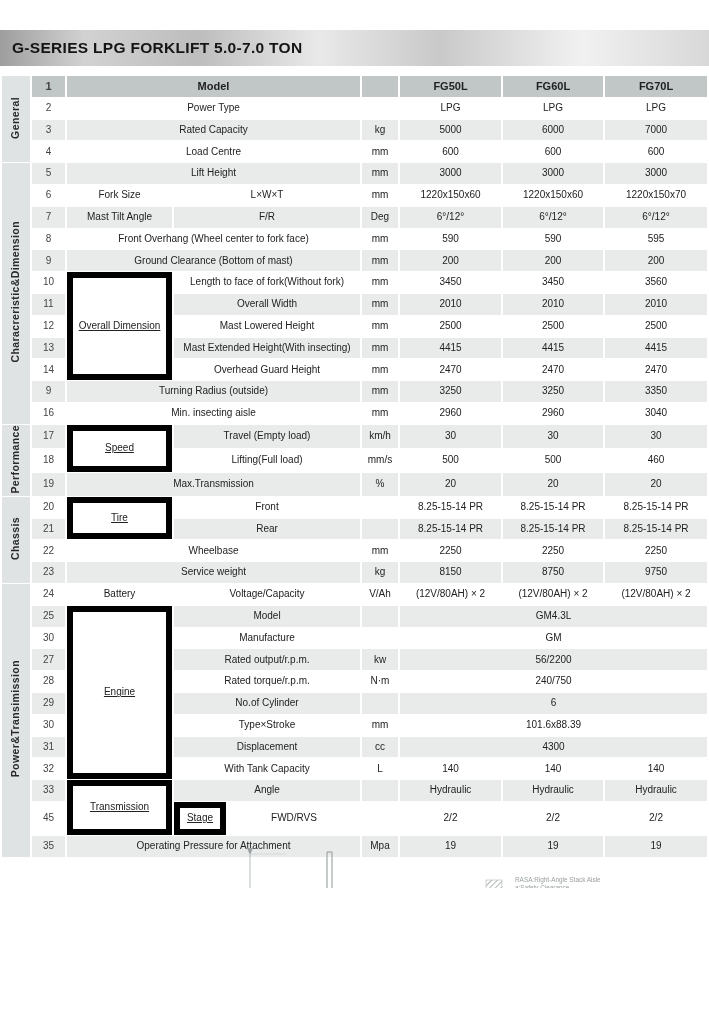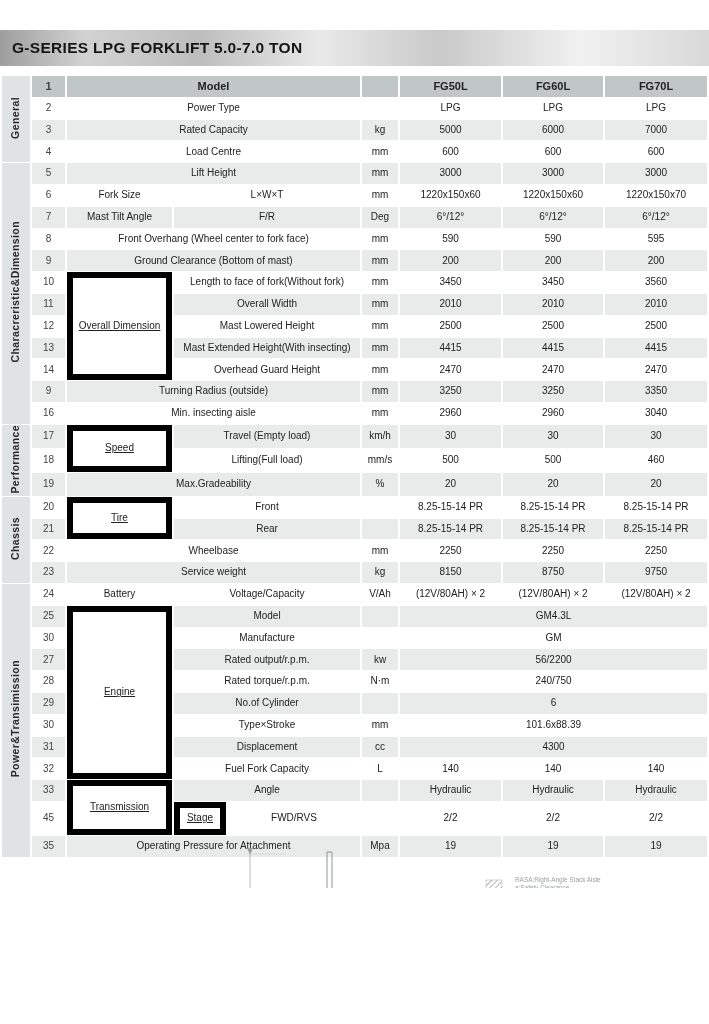--- a/index.html
+++ b/index.html
@@ -200,21 +200,21 @@
         <tr class="even">
           <td class="num-cell">18</td>
           <td class="name-cell" colspan="2">Lifting(Full load)</td>
           <td class="unit-cell">mm/s</td>
           <td class="val-cell">500</td>
           <td class="val-cell">500</td>
           <td class="val-cell">460</td>
         </tr>
         <tr class="odd">
           <td class="num-cell">19</td>
-          <td class="name-cell" colspan="3">Max.Gradeability</td>
+          <td class="name-cell" colspan="3">Max.Transmission</td>
           <td class="unit-cell">%</td>
           <td class="val-cell">20</td>
           <td class="val-cell">20</td>
           <td class="val-cell">20</td>
         </tr>
         <tr class="even">
           <td class="cat-cell" rowspan="4"><span>Chassis</span></td>
           <td class="num-cell">20</td>
           <td class="name-cell boxed" colspan="1" rowspan="2">Tire</td>
           <td class="name-cell" colspan="2">Front</td>
@@ -295,21 +295,21 @@
           <td class="val-cell" colspan="3">101.6x88.39</td>
         </tr>
         <tr class="odd">
           <td class="num-cell">31</td>
           <td class="name-cell" colspan="2">Displacement</td>
           <td class="unit-cell">cc</td>
           <td class="val-cell" colspan="3">4300</td>
         </tr>
         <tr class="even">
           <td class="num-cell">32</td>
-          <td class="name-cell" colspan="2">Fuel Fork Capacity</td>
+          <td class="name-cell" colspan="2">With Tank Capacity</td>
           <td class="unit-cell">L</td>
           <td class="val-cell">140</td>
           <td class="val-cell">140</td>
           <td class="val-cell">140</td>
         </tr>
         <tr class="odd">
           <td class="num-cell">33</td>
           <td class="name-cell boxed" colspan="1" rowspan="2">Transmission</td>
           <td class="name-cell" colspan="2">Angle</td>
           <td class="unit-cell"></td>

